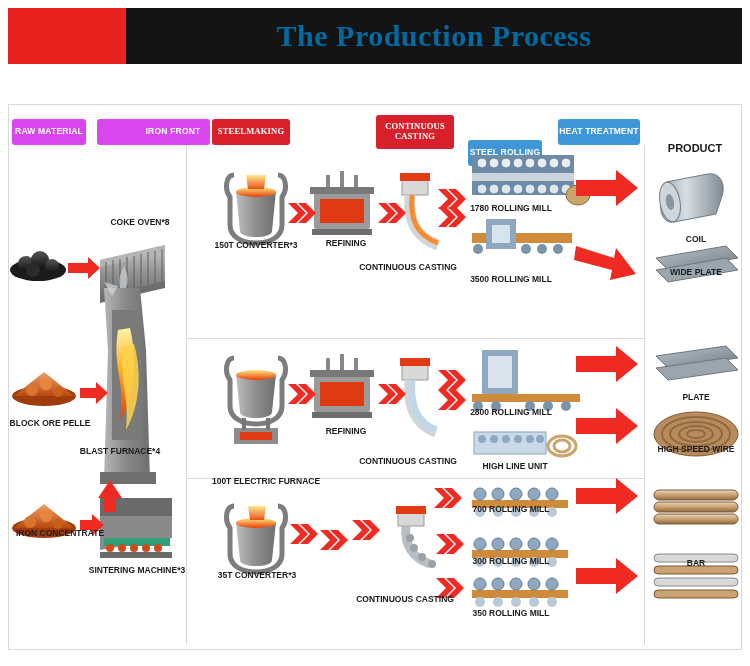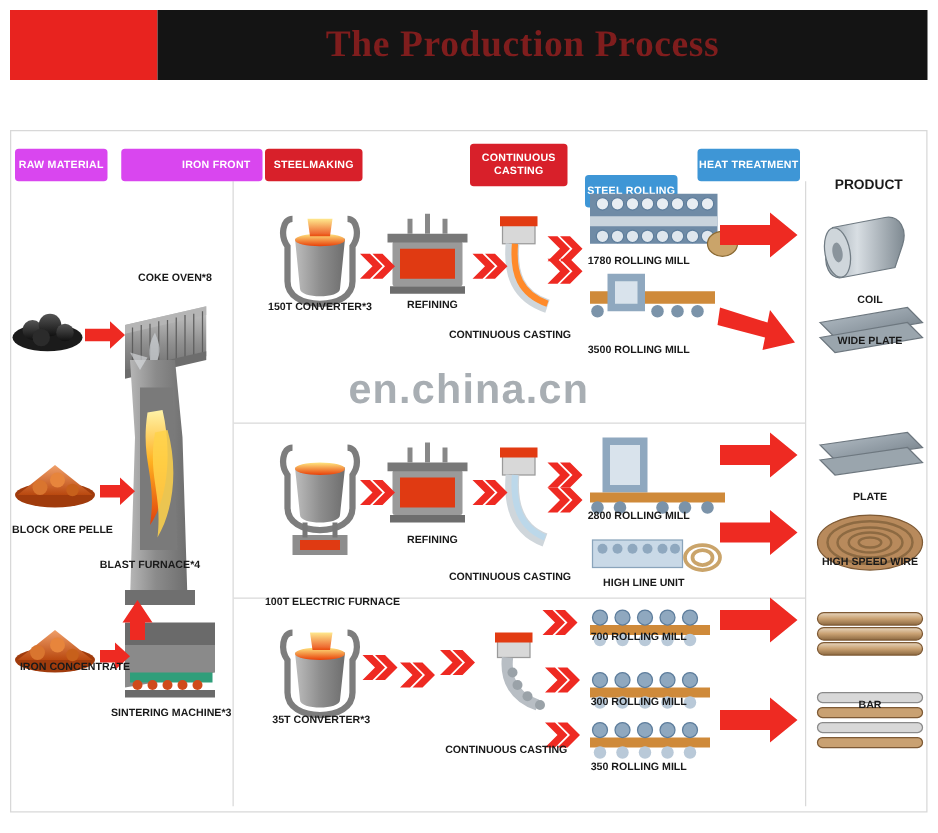--- a/index.html
+++ b/index.html
@@ -3,33 +3,33 @@
 <meta charset="utf-8">
 <style>
   html,body{margin:0;padding:0;}
   body{width:750px;height:666px;background:#ffffff;font-family:"Liberation Sans",sans-serif;position:relative;overflow:hidden;}
   .root{position:relative;width:750px;height:666px;}
 
   
   .header{position:absolute;left:0;top:8px;width:750px;height:56px;}
   .hdr-red{position:absolute;left:8px;top:0;width:118px;height:56px;background:#e8231f;}
   .hdr-black{position:absolute;left:126px;top:0;width:616px;height:56px;background:#141414;}
-  .hdr-title{position:absolute;left:110px;top:0;width:616px;height:56px;line-height:56px;text-align:center;
-    color:#7f1d1d;font-family:"Liberation Serif",serif;font-weight:bold;font-size:30px;letter-spacing:.5px;}
+  .hdr-title{position:absolute;left:126px;top:0;width:616px;height:56px;line-height:56px;text-align:center;
+    color:#0369a1;font-family:"Liberation Serif",serif;font-weight:bold;font-size:30px;letter-spacing:.5px;}
 
   
   .frame{position:absolute;left:8px;top:104px;width:734px;height:546px;border:1px solid #d8d8d8;box-sizing:border-box;}
   .vline{position:absolute;width:1px;background:#d9d9d9;}
   .hline{position:absolute;height:1px;background:#d9d9d9;}
 
   
   .pill{position:absolute;color:#fff;font-size:8.5px;font-weight:bold;text-align:center;
     display:flex;align-items:center;justify-content:center;border-radius:3px;letter-spacing:.2px;line-height:1.15;}
   .pill.gray{background:#d946ef;}
-  .pill.red{background:#d8202a;}
+  .pill.red{background:#d8202a;font-family:Liberation Serif, serif;}
   .pill.blue{background:#3e96d6;}
 
   
   .lbl{position:absolute;font-size:8.5px;color:#1a1a1a;text-align:center;line-height:1.2;font-weight:bold;}
 
   
   .wm{position:absolute;left:0;top:292px;width:750px;text-align:center;font-family:"Liberation Sans",sans-serif;
       font-size:33px;font-weight:bold;color:#9aa0a6;opacity:.85;letter-spacing:1px;}
 
   svg{display:block;overflow:visible;}
@@ -70,23 +70,20 @@
   <div class="pill blue" style="left:468px;top:119px;width:74px;height:26px;margin-top:21px;">
     <span>STEEL ROLLING</span>
     </div>
 
   <div class="pill blue" style="left:558px;top:119px;width:82px;height:26px;">
     <span>HEAT TREATMENT</span>
     </div>
 
   <div class="lbl" style="left:650px;top:142px;width:90px;font-size:11px;">PRODUCT</div>
 
-  <div class="wm">
-    <span>en.china.cn</span>
-  </div>
 
   <svg style="position:absolute;left:0;top:100px;" width="190" height="550">
     <defs>
       <linearGradient id="coalG" x1="0" y1="0" x2="0" y2="1">
         <stop offset="0%" stop-color="#555"></stop>
           <stop offset="100%" stop-color="#111"></stop>
       </linearGradient>
       <linearGradient id="ovenG" x1="0" y1="0" x2="0" y2="1">
         <stop offset="0%" stop-color="#c9c9c9"></stop>
           <stop offset="55%" stop-color="#8e8e8e"></stop>

